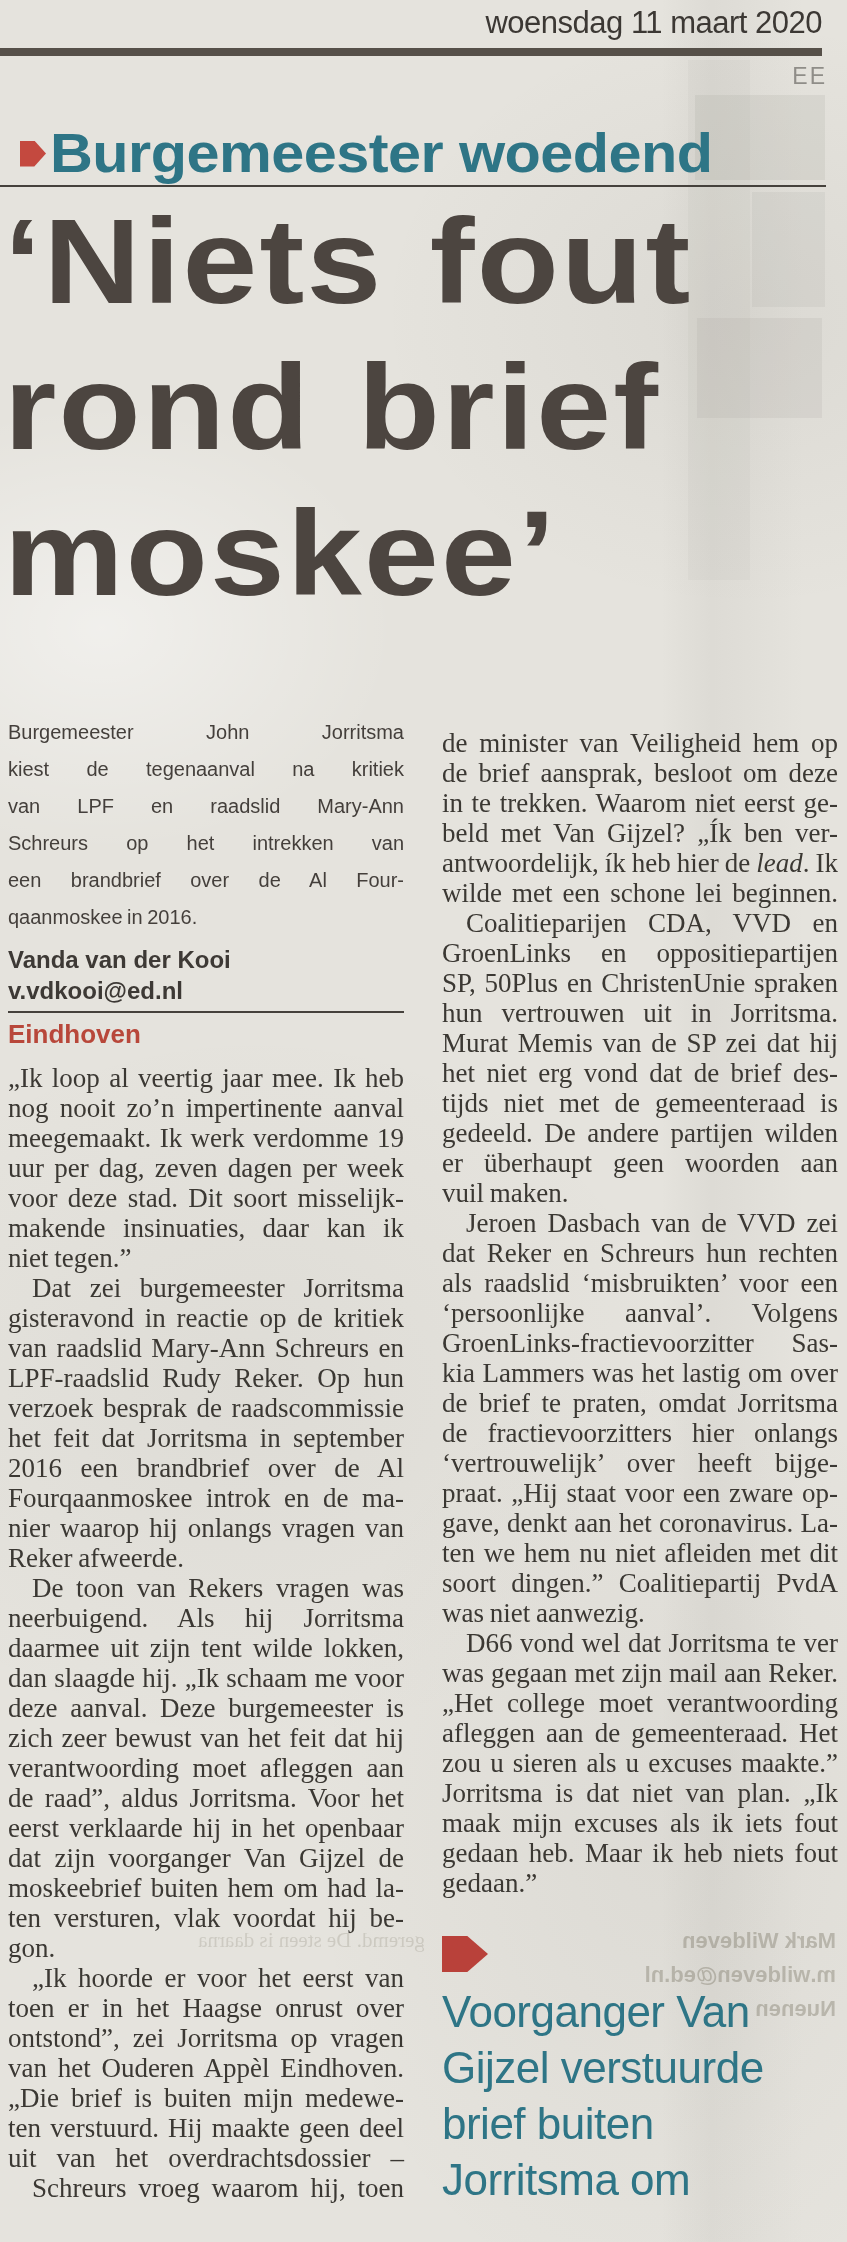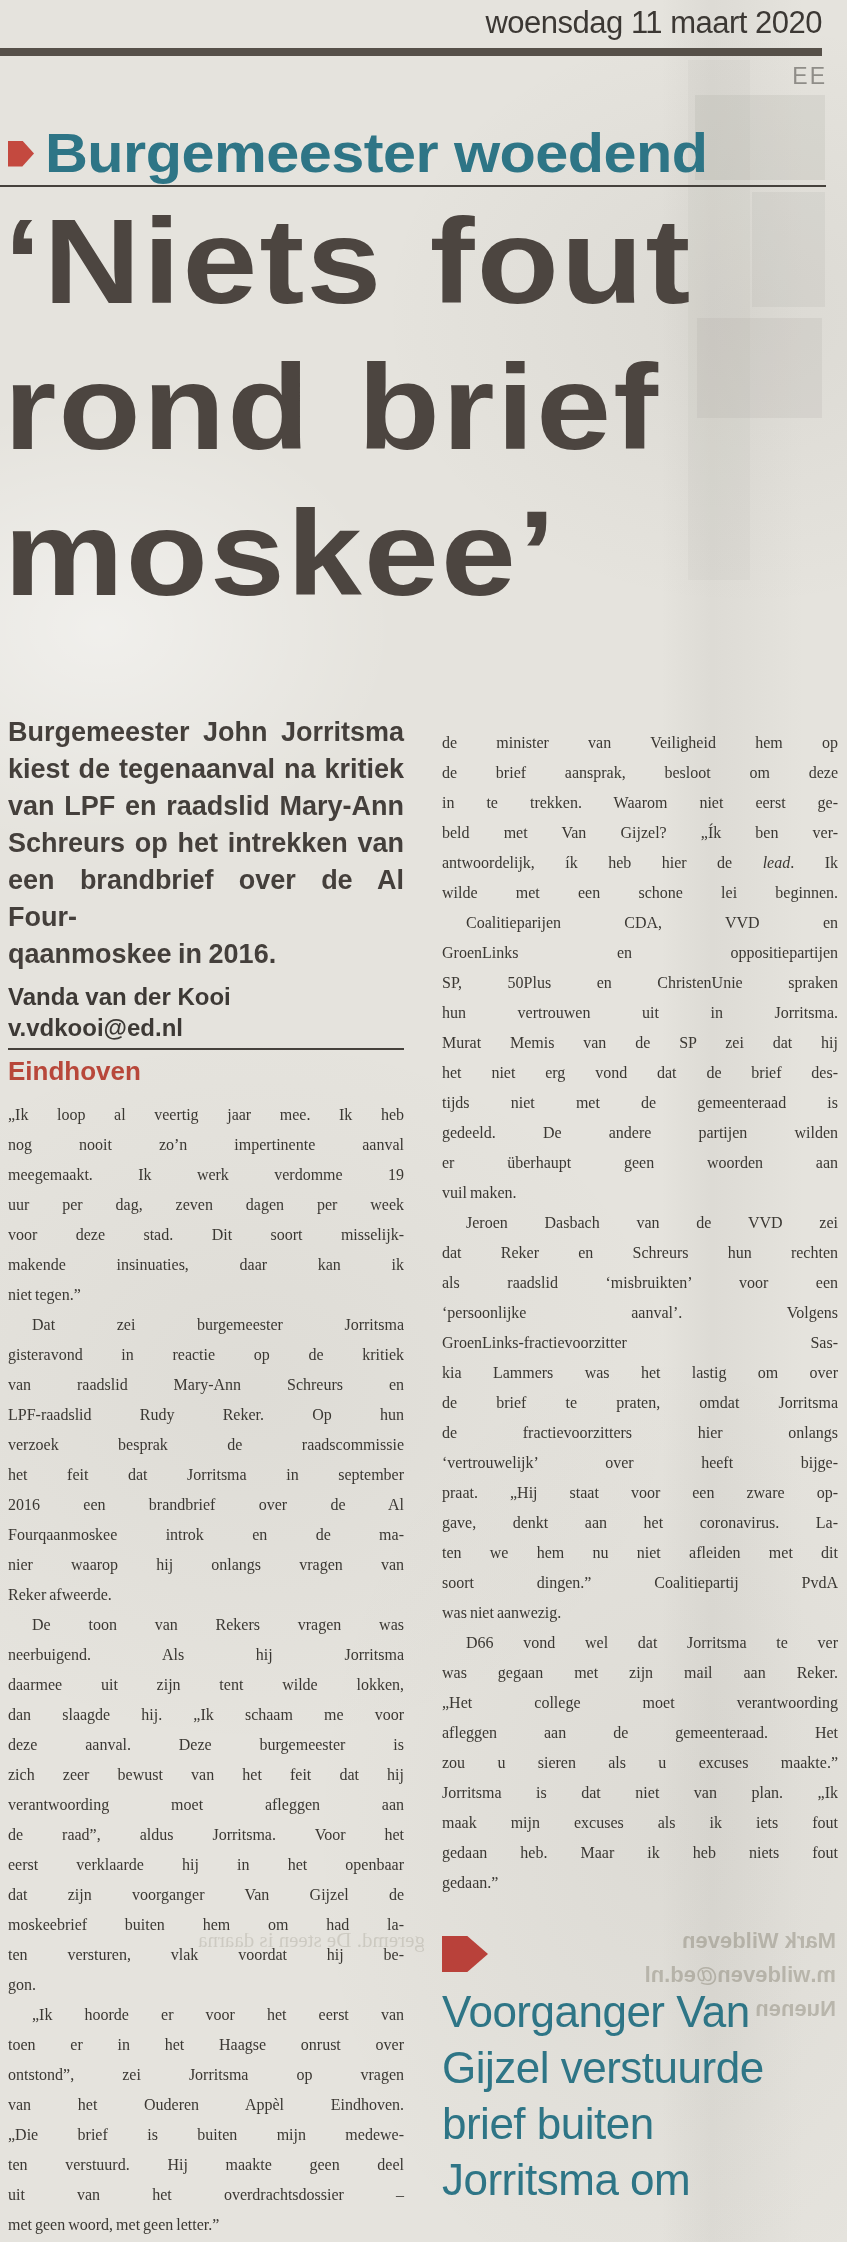--- a/index.html
+++ b/index.html
@@ -25,42 +25,42 @@
   .ghost { position:absolute; background:#aeaca5; }
   .g1 { left:695px; top:95px;  width:130px; height:85px;  opacity:.22; }
   .g2 { left:752px; top:192px; width:73px;  height:115px; opacity:.18; }
   .g3 { left:697px; top:318px; width:125px; height:100px; opacity:.20; }
   .g4 { left:688px; top:60px;  width:62px;  height:520px; opacity:.10; }
   .bleed { position:absolute; left:628px; top:1924px; width:208px; transform:scaleX(-1);
            font-weight:bold; font-size:22px; line-height:34px; color:#6f6a58; opacity:.35; }
   .bleed2 { position:absolute; left:55px; top:1928px; width:370px; transform:scaleX(-1);
             font-family:"Liberation Serif", serif; font-size:21px; color:#7c7766; opacity:.22; }
   
-  .kicker-row { position:absolute; top:126px; left:8px; display:flex; align-items:center; gap:11px; }
+  .kicker-row { position:absolute; top:126px; left:20px; display:flex; align-items:center; gap:4px; }
   .arrow-icon { display:inline-block; width:26px; height:26px; background:#c4493f;
                 clip-path:polygon(0 0,55% 0,100% 50%,55% 100%,0 100%); }
   .kicker-text { font-weight:bold; font-size:55px; line-height:55px; color:#2e7586;
                  transform:scaleX(1.08); transform-origin:left center; letter-spacing:-0.5px; }
   .thin-rule { position:absolute; top:185px; left:0; width:826px; height:2px; background:#45413c; }
   
   .headline { position:absolute; top:188px; left:4px; margin:0; font-weight:bold;
               font-size:120px; line-height:146px; color:#4c4540; letter-spacing:2px;
               word-spacing:6px; transform:scaleX(1.12); transform-origin:top left; white-space:nowrap; }
   .headline span { display:block; }
   
   .cols { position:absolute; top:714px; left:8px; width:830px; display:flex; gap:38px; }
   .col { width:396px; }
   .jline { text-align:justify; text-align-last:justify; word-spacing:-1px; }
   .jline.pl { text-align-last:left; }
   .jline.ind { text-indent:24px; }
-  .lead { font-weight:bold; font-size:27px; line-height:37px; color:#443f3b; }
+  .lead { font-weight:normal; font-size:20px; line-height:37px; color:#443f3b; }
   .byline { margin-top:8px; font-weight:bold; font-size:24px; line-height:31px; color:#3d3935; }
   .by-rule { margin-top:5px; width:100%; height:2px; background:#45413c; }
   .dateline { margin-top:6px; font-weight:bold; font-size:26px; line-height:30px; color:#b8473a; }
-  .body { margin-top:14px; font-family:"Liberation Serif", serif; font-size:16px;
+  .body { margin-top:14px; font-family:"Liberation Serif", serif; font-size:27px;
           line-height:30px; color:#3b3833; }
   .body i { font-style:italic; }
   
   .pq-arrow { margin-top:38px; width:46px; height:36px; background:#b9413a;
               clip-path:polygon(0 0,55% 0,100% 50%,55% 100%,0 100%); }
   .pullquote { margin-top:12px; font-weight:normal; font-size:44px; line-height:56px;
                color:#2e7586; letter-spacing:-0.5px; }
 </style>
 </head>
 <body>
@@ -141,21 +141,20 @@
           <div class="jline">moskeebrief buiten hem om had la-</div>
           <div class="jline">ten versturen, vlak voordat hij be-</div>
           <div class="jline pl">gon.</div>
           <div class="jline ind">„Ik hoorde er voor het eerst van</div>
           <div class="jline">toen er in het Haagse onrust over</div>
           <div class="jline">ontstond”, zei Jorritsma op vragen</div>
           <div class="jline">van het Ouderen Appèl Eindhoven.</div>
           <div class="jline">„Die brief is buiten mijn medewe-</div>
           <div class="jline">ten verstuurd. Hij maakte geen deel</div>
           <div class="jline">uit van het overdrachtsdossier –</div>
-          <div class="jline pl">met geen woord, met geen letter.”</div>
           <div class="jline ind">Schreurs vroeg waarom hij, toen</div>
         </div>
     </div>
     <div class="col">
       <div class="body" id="colR">
           <div class="jline">de minister van Veiligheid hem op</div>
           <div class="jline">de brief aansprak, besloot om deze</div>
           <div class="jline">in te trekken. Waarom niet eerst ge-</div>
           <div class="jline">beld met Van Gijzel? „Ík ben ver-</div>
           <div class="jline">antwoordelijk, ík heb hier de <i>lead</i>. Ik</div>

